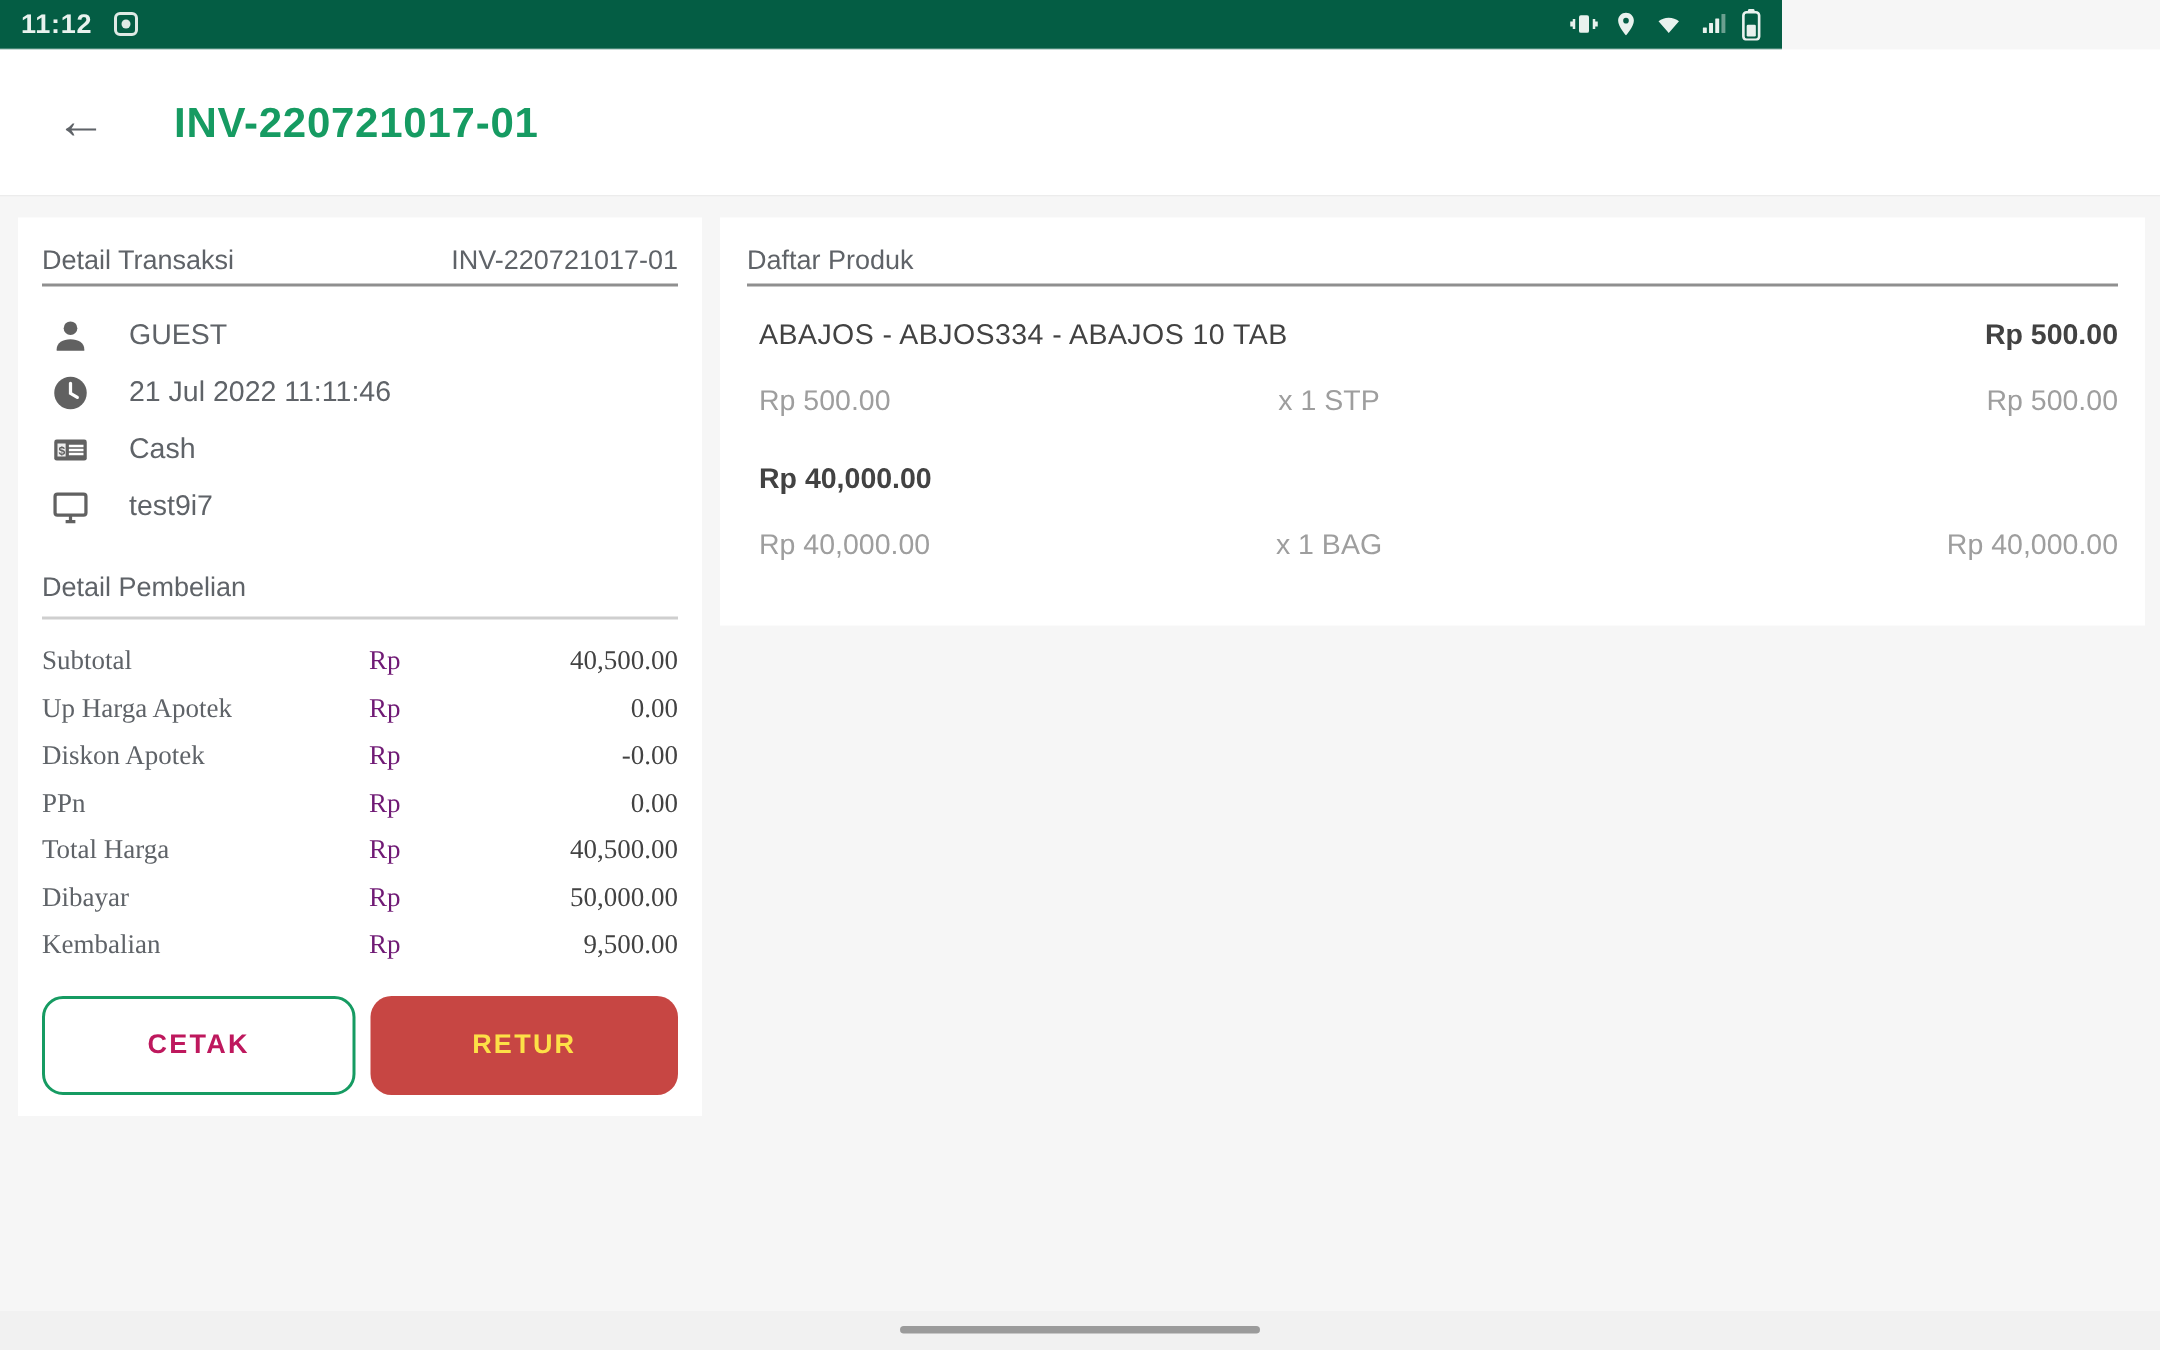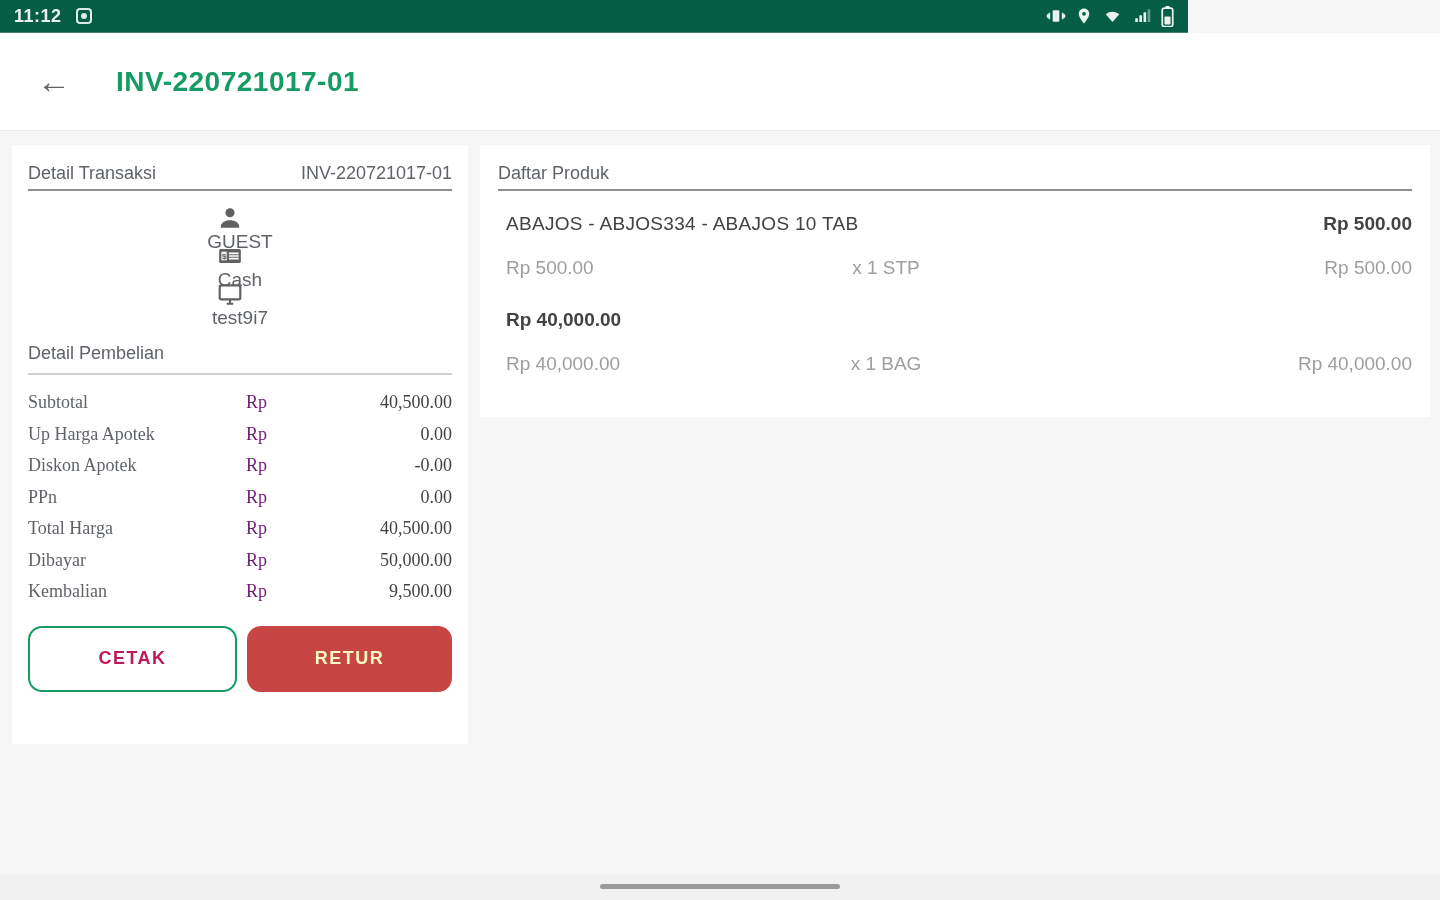--- a/index.html
+++ b/index.html
@@ -57,21 +57,21 @@
     display: flex; justify-content: space-between; align-items: center;
     padding-top: 16px; height: 40px;
     font-size: 18px; color: #5f6368;
   }
   .panel-head .invno { color: #5f6368; }
   .panel-divider { border: none; border-top: 2px solid #8f8f8f; margin-top: 4px; }
   .panel-divider.light { border-top: 2px solid #cfcfcf; }
 
   
   .info-rows { margin-top: 14px; }
-  .info-row { display: flex; align-items: center; height: 38px; color: #5f6368; font-size: 19px; flex-direction: column; }
+  .info-row { display: flex; align-items: center; height: 38px; color: #5f6368; font-size: 19px; }
   .info-row .ic { width: 26px; height: 26px; margin-left: 6px; margin-right: 26px; flex: 0 0 auto; }
   .info-row .ic svg { display: block; width: 26px; height: 26px; }
 
   .section-label { margin-top: 24px; font-size: 18px; color: #5f6368; height: 26px; }
 
   
   .sum-rows { margin-top: 12px; font-family: Liberation Serif, serif; }
   .sum-row {
     display: grid; grid-template-columns: 1fr 56px 150px;
     align-items: center; height: 31.5px; font-size: 18px;
@@ -82,21 +82,21 @@
 
   
   .btn-row { display: flex; gap: 10px; margin-top: 18px; }
   .btn {
     flex: 1; height: 66px; border-radius: 14px;
     font-size: 18px; font-weight: bold; letter-spacing: 1.5px;
     font-family: "Liberation Sans", sans-serif;
     cursor: pointer;
   }
   .btn-cetak { background: #ffffff; border: 2.5px solid #169b62; color: #be185d; }
-  .btn-retur { background: #c74643; border: none; color: #fef9c3; }
+  .btn-retur { background: #c74643; border: none; color: #fde047; }
 
   
   .product { margin-top: 22px; }
   .product .line1 {
     display: flex; justify-content: space-between; align-items: baseline;
     padding-left: 8px; font-size: 19px;
   }
   .product .pname { color: #424242; font-weight: 500; letter-spacing: 0.3px; }
   .product .ptotal { color: #424242; font-weight: 600; }
   .product .line2 {
@@ -179,20 +179,29 @@
         <svg viewBox="0 0 24 24" fill="#616161">
             <circle cx="12" cy="7.2" r="4.2"></circle>
             <path d="M3.5 20.2c0-4 3.8-6.2 8.5-6.2s8.5 2.2 8.5 6.2V21h-17z"></path>
           </svg>
       </span>
       <span>GUEST</span>
     </div>
     <div class="info-row">
       <span class="ic">
         <svg viewBox="0 0 24 24">
+            <circle cx="12" cy="12" r="10" fill="#616161"></circle>
+            <path d="M12 6v6.2l4.2 2.5" stroke="#ffffff" stroke-width="2" fill="none" stroke-linecap="round"></path>
+          </svg>
+      </span>
+      <span>21 Jul 2022 11:11:46</span>
+    </div>
+    <div class="info-row">
+      <span class="ic">
+        <svg viewBox="0 0 24 24">
             <rect x="2" y="5.5" width="20" height="13" rx="1.5" fill="#616161"></rect>
             <rect x="4" y="8" width="5" height="8" fill="#ffffff" opacity="0.9"></rect>
             <text x="4.6" y="14.8" font-size="7.5" font-weight="bold" fill="#616161">$</text>
             <path d="M11 9.5h9M11 12h9M11 14.5h9" stroke="#ffffff" stroke-width="1.6"></path>
           </svg>
       </span>
       <span>Cash</span>
     </div>
     <div class="info-row">
       <span class="ic">

